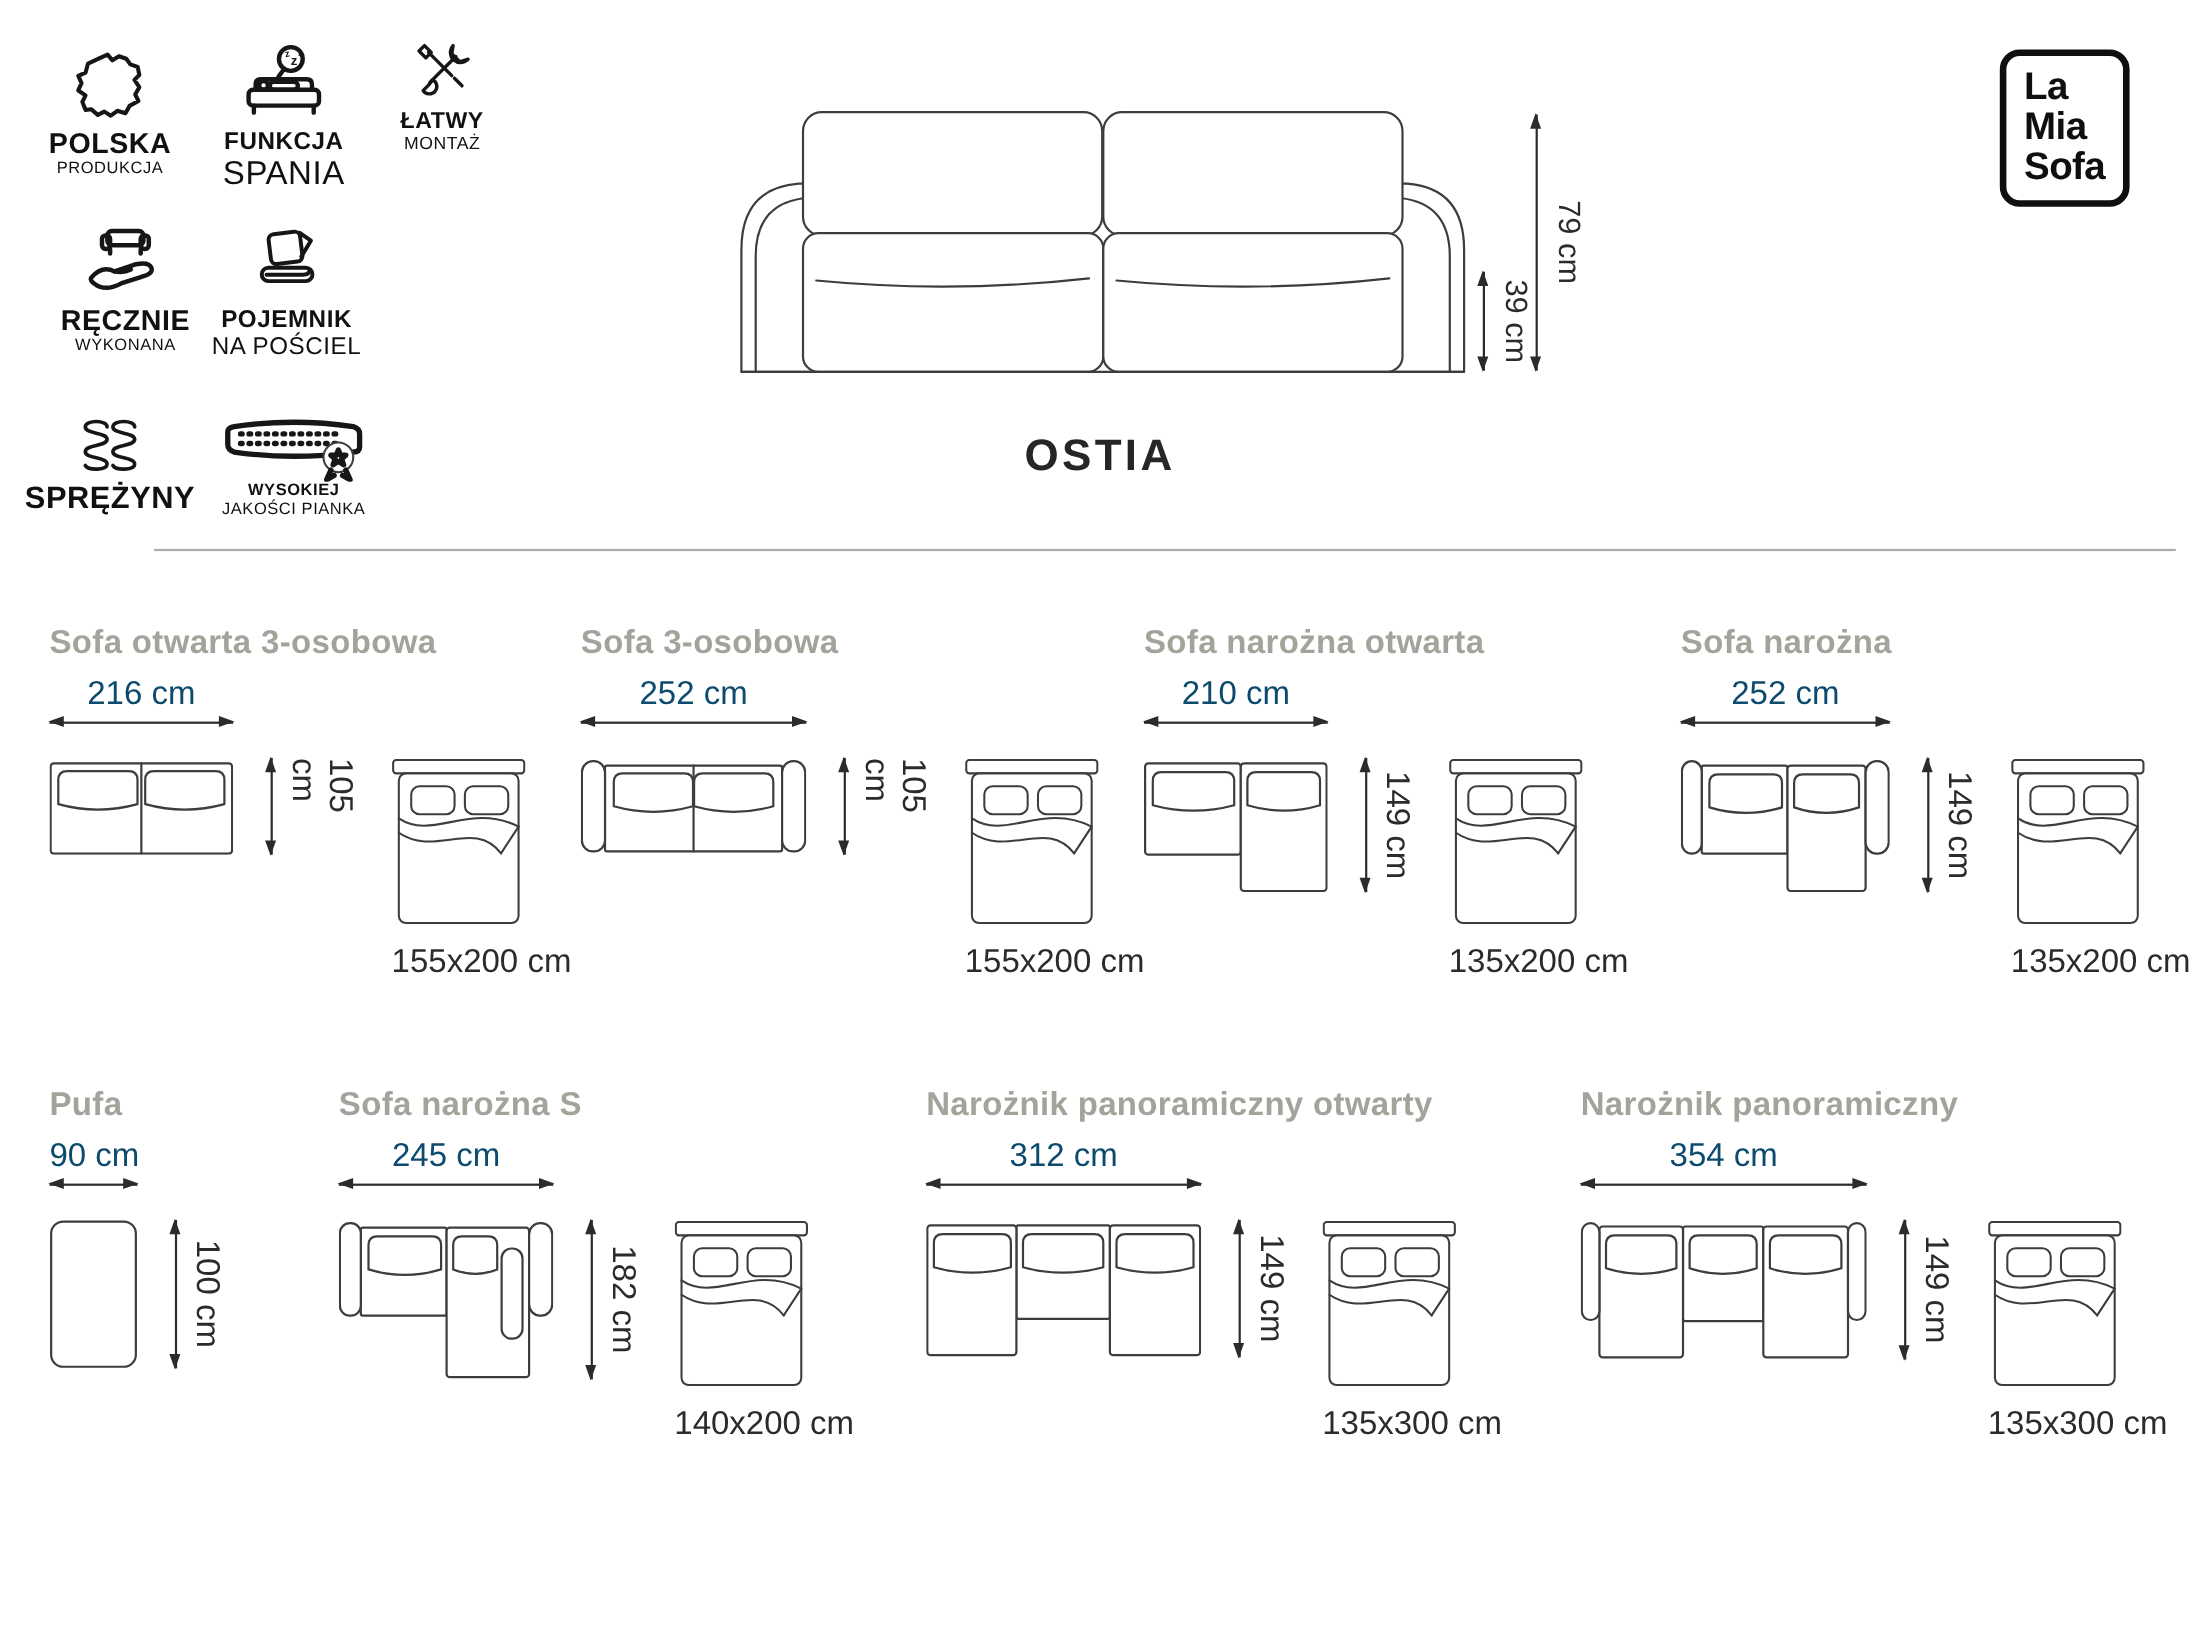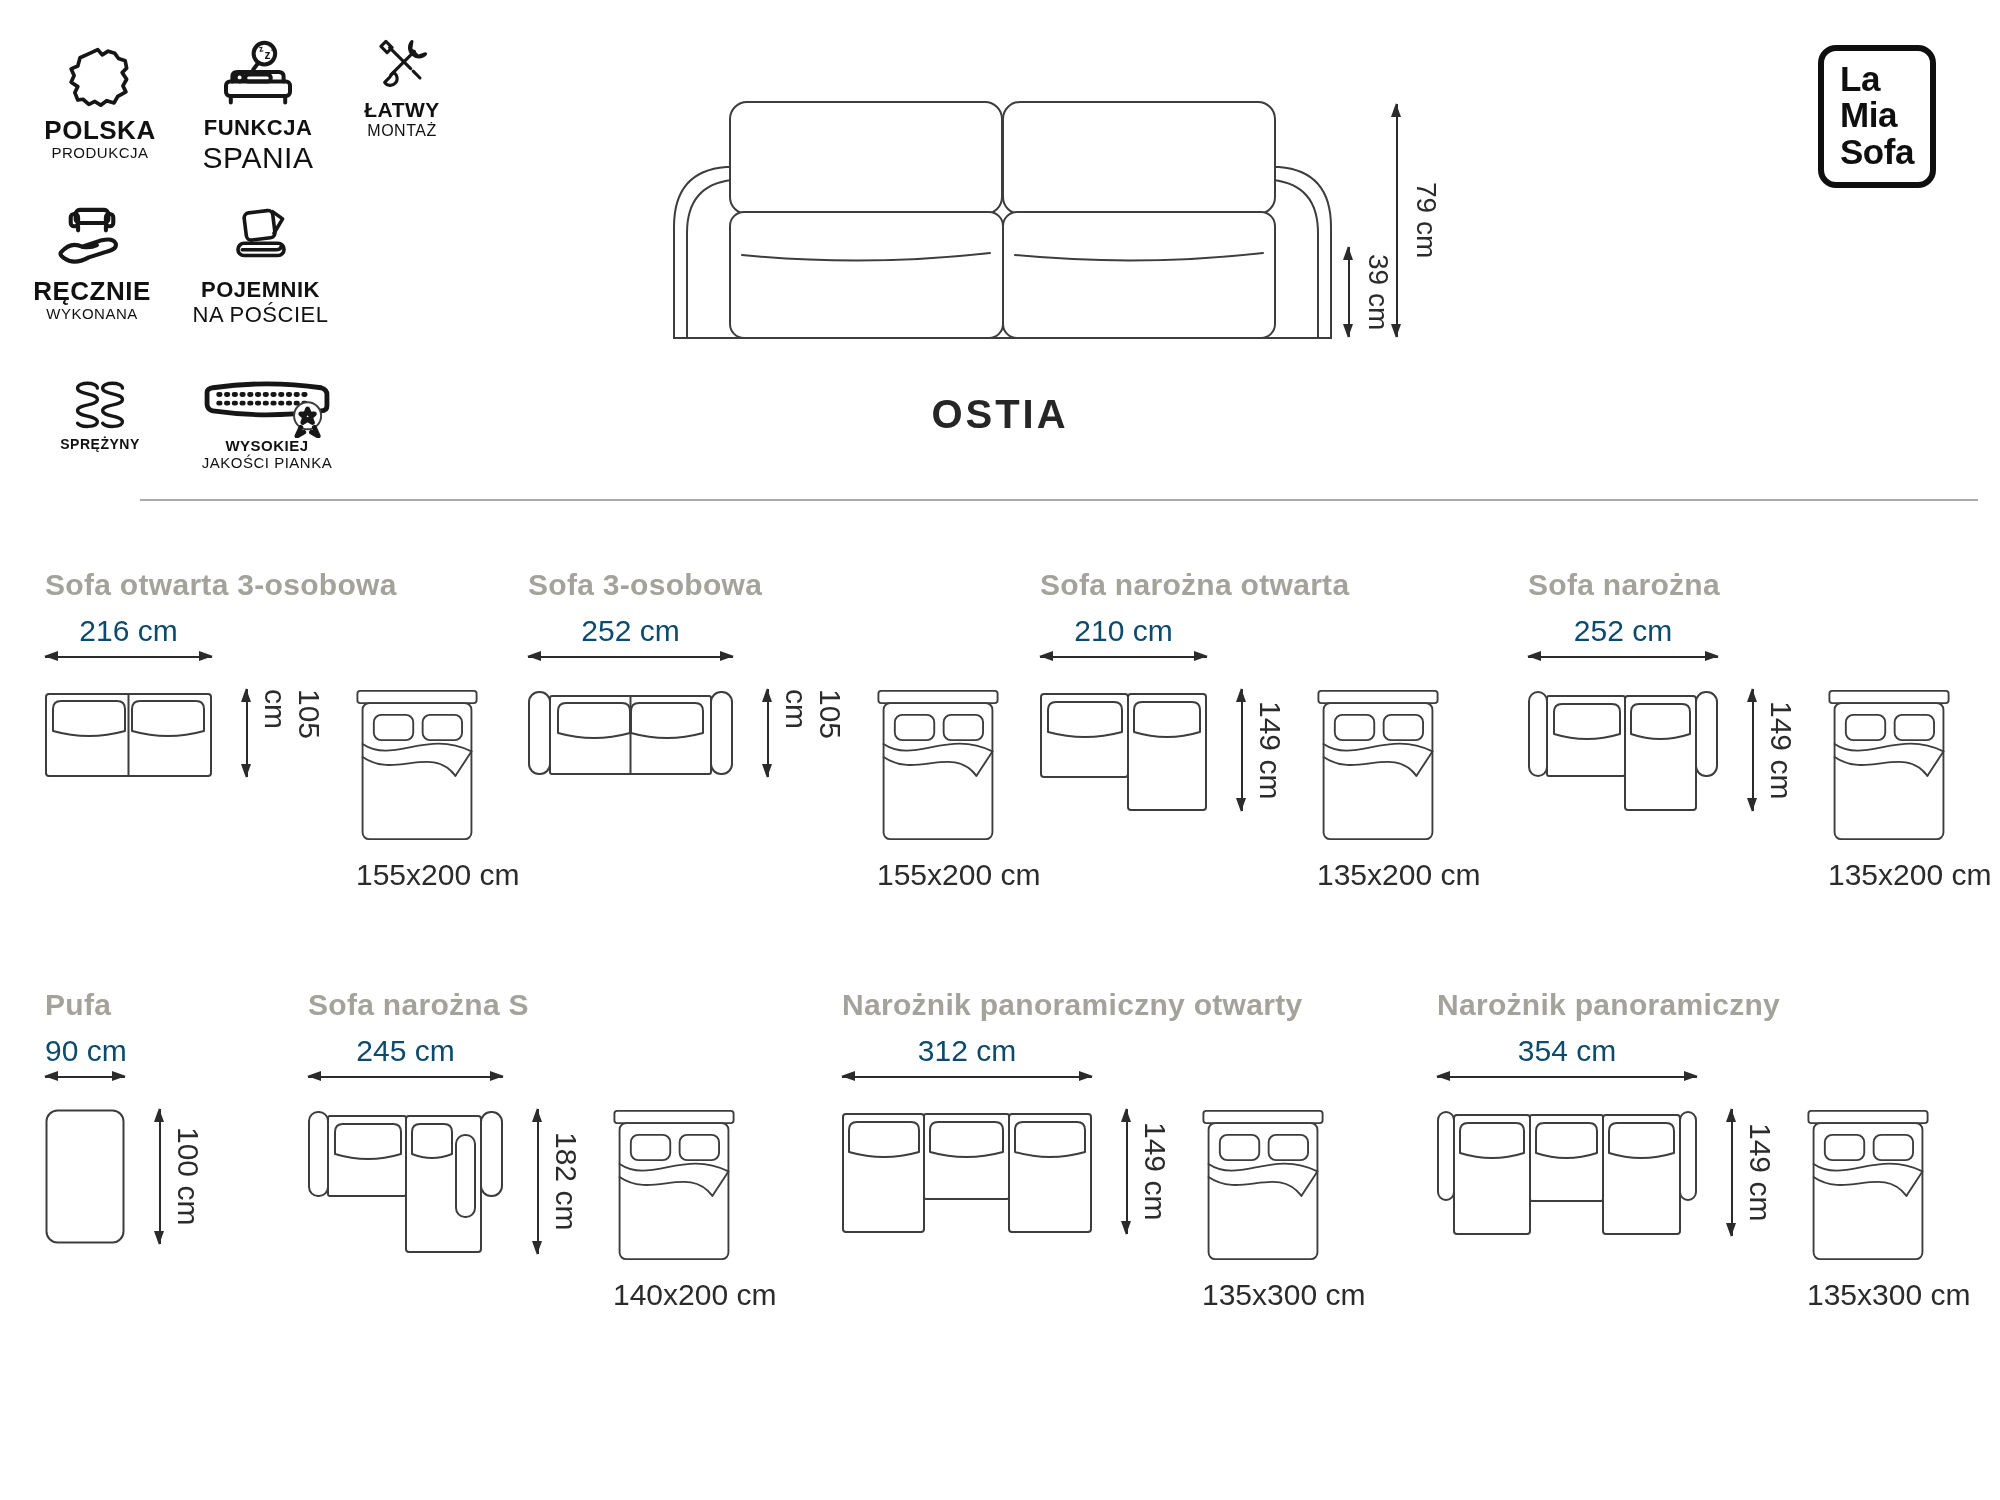--- a/index.html
+++ b/index.html
@@ -17,21 +17,21 @@
   .feature .icon-box { display:flex; align-items:flex-end; justify-content:center; }
   .feature .l1 { font-weight:700; letter-spacing:.5px; line-height:1.12; }
   .feature .l2 { font-weight:400; letter-spacing:.5px; line-height:1.12; }
   .f-polska .l1,.f-recznie .l1 { font-size:26px; }
   .f-polska .l2,.f-recznie .l2 { font-size:15px; }
   .f-funkcja .l1 { font-size:22px; }
   .f-funkcja .l2 { font-size:30px; }
   .f-latwy .l1 { font-size:21px; }
   .f-latwy .l2 { font-size:16px; }
   .f-pojemnik .l1,.f-pojemnik .l2 { font-size:22px; }
-  .f-sprezyny .l1 { font-size:14px; }
+  .f-sprezyny .l1 { font-size:28px; }
   .f-pianka .l1,.f-pianka .l2 { font-size:15px; }
 
   
   .hero-sofa { position:absolute; left:660px; top:95px; }
   .product-title { position:absolute; left:880px; top:392px; width:240px; text-align:center;
     font-size:40px; font-weight:600; letter-spacing:3px; color:#262626; }
   .logo { position:absolute; left:1818px; top:45px; border:6px solid #0f0f0f; border-radius:18px;
     padding:10px 16px 12px 16px; color:#0f0f0f; font-weight:800; font-size:35px; line-height:1.04; letter-spacing:-.5px; }
   .divider { position:absolute; left:140px; top:499px; width:1838px; height:2px; background:#ababab; }
 
@@ -115,21 +115,21 @@
         <path class="icon-stroke" stroke-width="13" d="M68 60 L79 71"></path>
         <path class="icon-stroke" d="M70 28 L32 66"></path>
         <path class="icon-stroke" d="M66 12 A14 14 0 1 0 88 32 L76 36 L64 24 Z"></path>
         <path class="icon-stroke" d="M36 62 A11 11 0 1 1 22 78 L30 70 Z"></path>
       </svg>
     </div>
     <div class="l1">ŁATWY</div>
     <div class="l2">MONTAŻ</div>
   </div>
 
-  <div class="feature f-recznie" style="left:22px; top:203px; width:140px;">
+  <div class="feature f-recznie" style="left:44px; top:203px; width:140px;">
     <div class="icon-box" style="height:74px;">
       <svg width="82" height="72" viewBox="0 0 100 88">
         <rect class="icon-stroke" x="30" y="6" width="40" height="16" rx="5"></rect>
         <rect class="icon-stroke" x="24" y="11" width="9" height="15" rx="4"></rect>
         <rect class="icon-stroke" x="67" y="11" width="9" height="15" rx="4"></rect>
         <path class="icon-stroke" d="M33 26 V31 M67 26 V31"></path>
         <path class="icon-stroke" d="M12 58 Q24 44 38 51 L62 43 Q76 40 79 47 Q81 54 68 57 L46 64 Q28 74 16 65 Q10 61 12 58 Z"></path>
         <path class="icon-stroke" d="M38 51 Q48 53 56 49"></path>
       </svg>
     </div>

